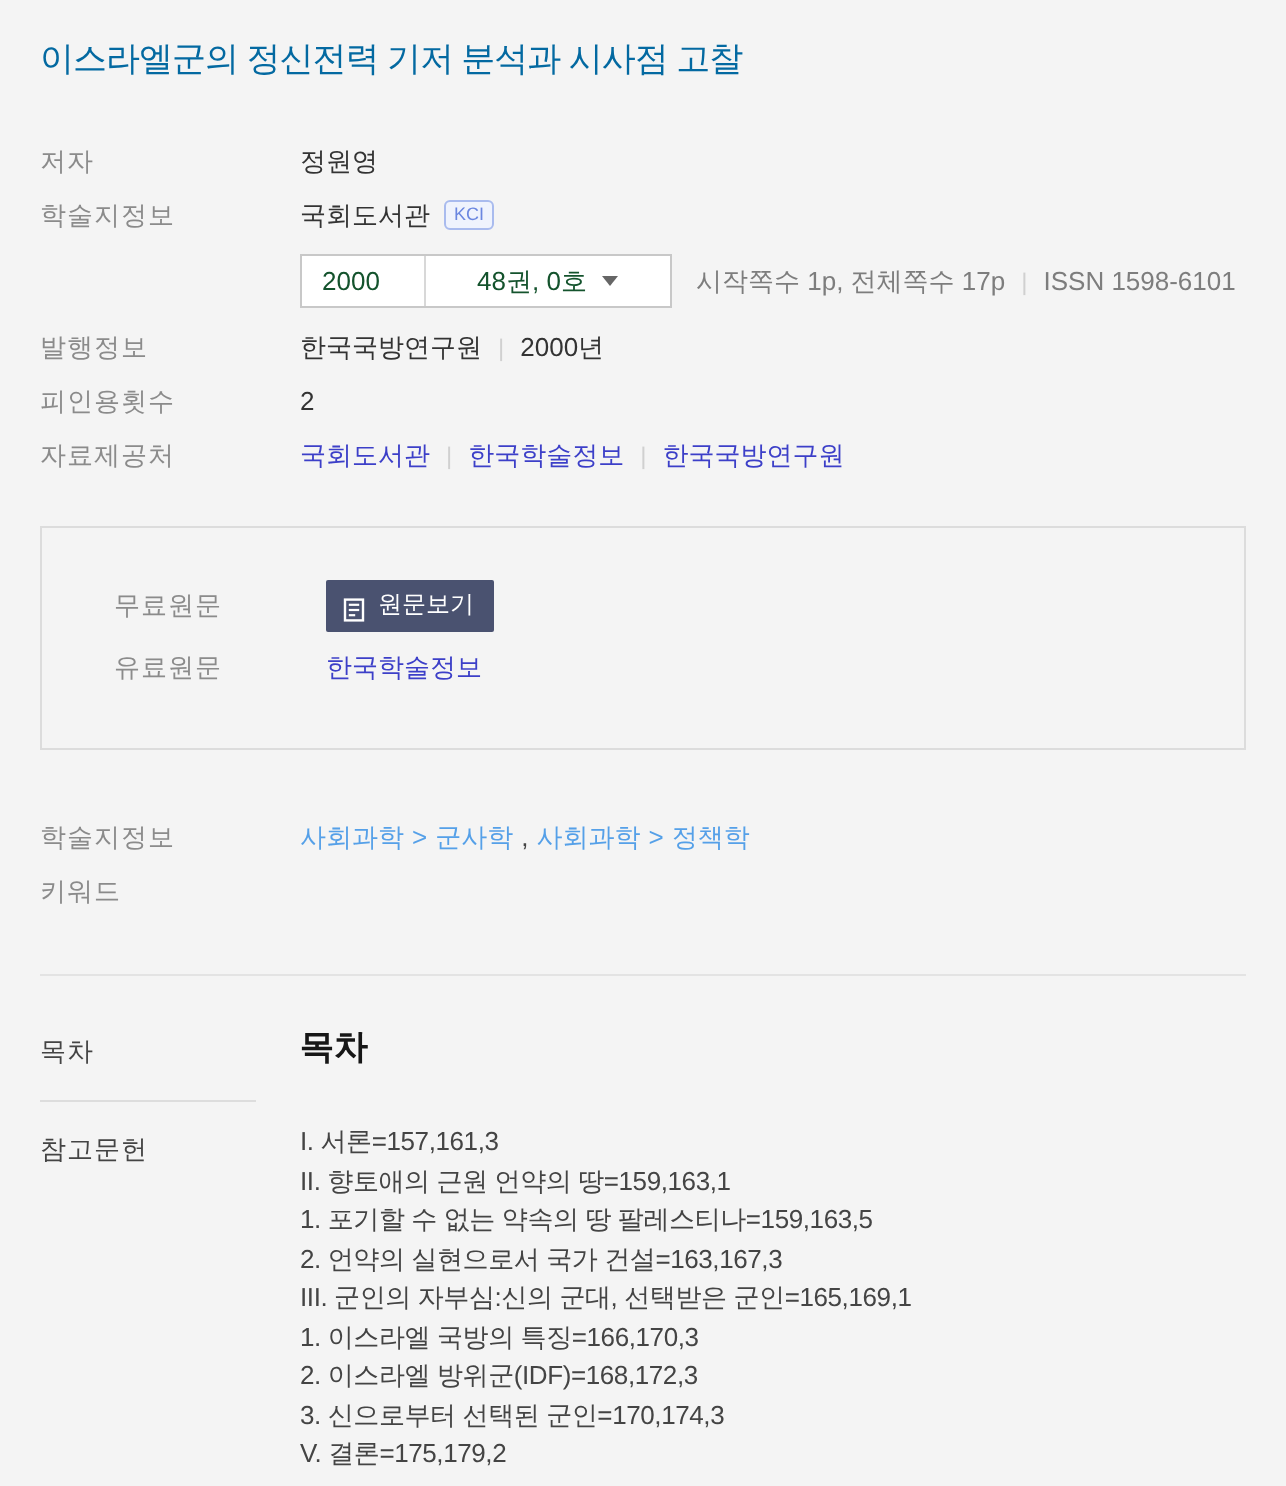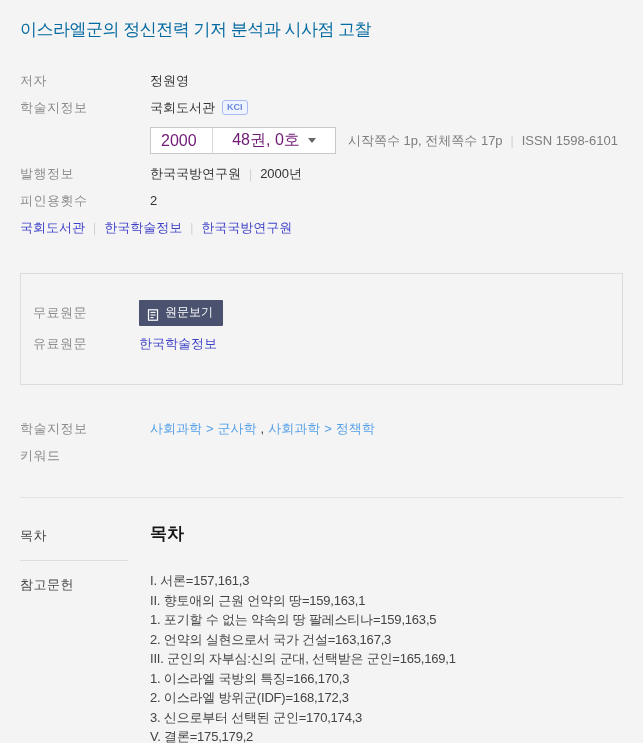--- a/index.html
+++ b/index.html
@@ -16,33 +16,33 @@
   }
   .page{padding:12px 20px 0 20px}
   .title{font-size:17px;font-weight:normal;color:#0369a1;margin:6px 0 0 0;letter-spacing:-0.5px}
 
   .meta{margin-top:26px}
   .row{display:flex;align-items:center;min-height:27px;font-size:13px}
   .label{width:130px;color:#8b8b8b;flex-shrink:0;letter-spacing:0.5px}
   .value{color:#333;display:flex;align-items:center;flex-wrap:wrap}
   .journal-name{color:#333;text-decoration:none;cursor:pointer}
   .kci{display:inline-block;border:1px solid #a9bbee;color:var(--kci-blue);background:#eff3fd;
-       font-size:9px;font-weight:bold;padding:1px 4px 2px 4px;border-radius:3px;margin-left:7px}
+       font-size:9px;font-weight:normal;padding:1px 4px 2px 4px;border-radius:3px;margin-left:7px}
 
   .select-row{margin:6px 0}
   .select{display:inline-flex;border:1px solid #c8c8c8;background:#fff;height:27px;align-items:stretch;cursor:pointer}
-  .sel-cell{display:flex;align-items:center;padding:0 10px;font-size:16px;color:#701a75}
+  .sel-cell{display:flex;align-items:center;padding:0 10px;font-size:13px;color:#14532d}
   .sel-year{width:62px;border-right:1px solid #d8d8d8}
   .sel-issue{width:122px;justify-content:center}
   .caret{width:0;height:0;border-left:4px solid transparent;border-right:4px solid transparent;
          border-top:5px solid #666;margin-left:8px}
   .pages{color:#7d7d7d;margin-left:12px}
   .vsep{color:#d0d0d0;margin:0 8px;font-size:12px}
 
-  .ft-box{border:1px solid #dcdcdc;margin-top:32px;padding:23px 0 25px 12px}
+  .ft-box{border:1px solid #dcdcdc;margin-top:22px;padding:23px 0 25px 36px}
   .ft-row{display:flex;align-items:center;min-height:31px;font-size:13px}
   .ft-label{width:106px;color:#8b8b8b;flex-shrink:0;letter-spacing:0.5px}
   .view-btn{display:inline-flex;align-items:flex-end;gap:6px;background:var(--button-bg);color:#fff;
             font-size:12px;padding:4px 10px 5px 8px;border:none;cursor:pointer;border-radius:1px}
   .ilink{color:var(--link-indigo);text-decoration:none;cursor:pointer}
   .blink{color:var(--link-blue);text-decoration:none;cursor:pointer}
   .subj-gt{color:var(--link-blue);margin:0 4px}
   .subj-comma{color:#444;margin:0 4px}
 
   .subject{margin-top:30px}
@@ -102,20 +102,21 @@
         <span>2000년</span>
       </div>
     </div>
 
     <div class="row">
       <div class="label">피인용횟수</div>
       <div class="value">2</div>
     </div>
 
     <div class="row">
+      <div class="label">자료제공처</div>
       <div class="value">
           <a class="ilink">국회도서관</a>
           <span class="vsep">|</span>
           <a class="ilink">한국학술정보</a>
           <span class="vsep">|</span>
           <a class="ilink">한국국방연구원</a>
         </div>
     </div>
   </div>
 

